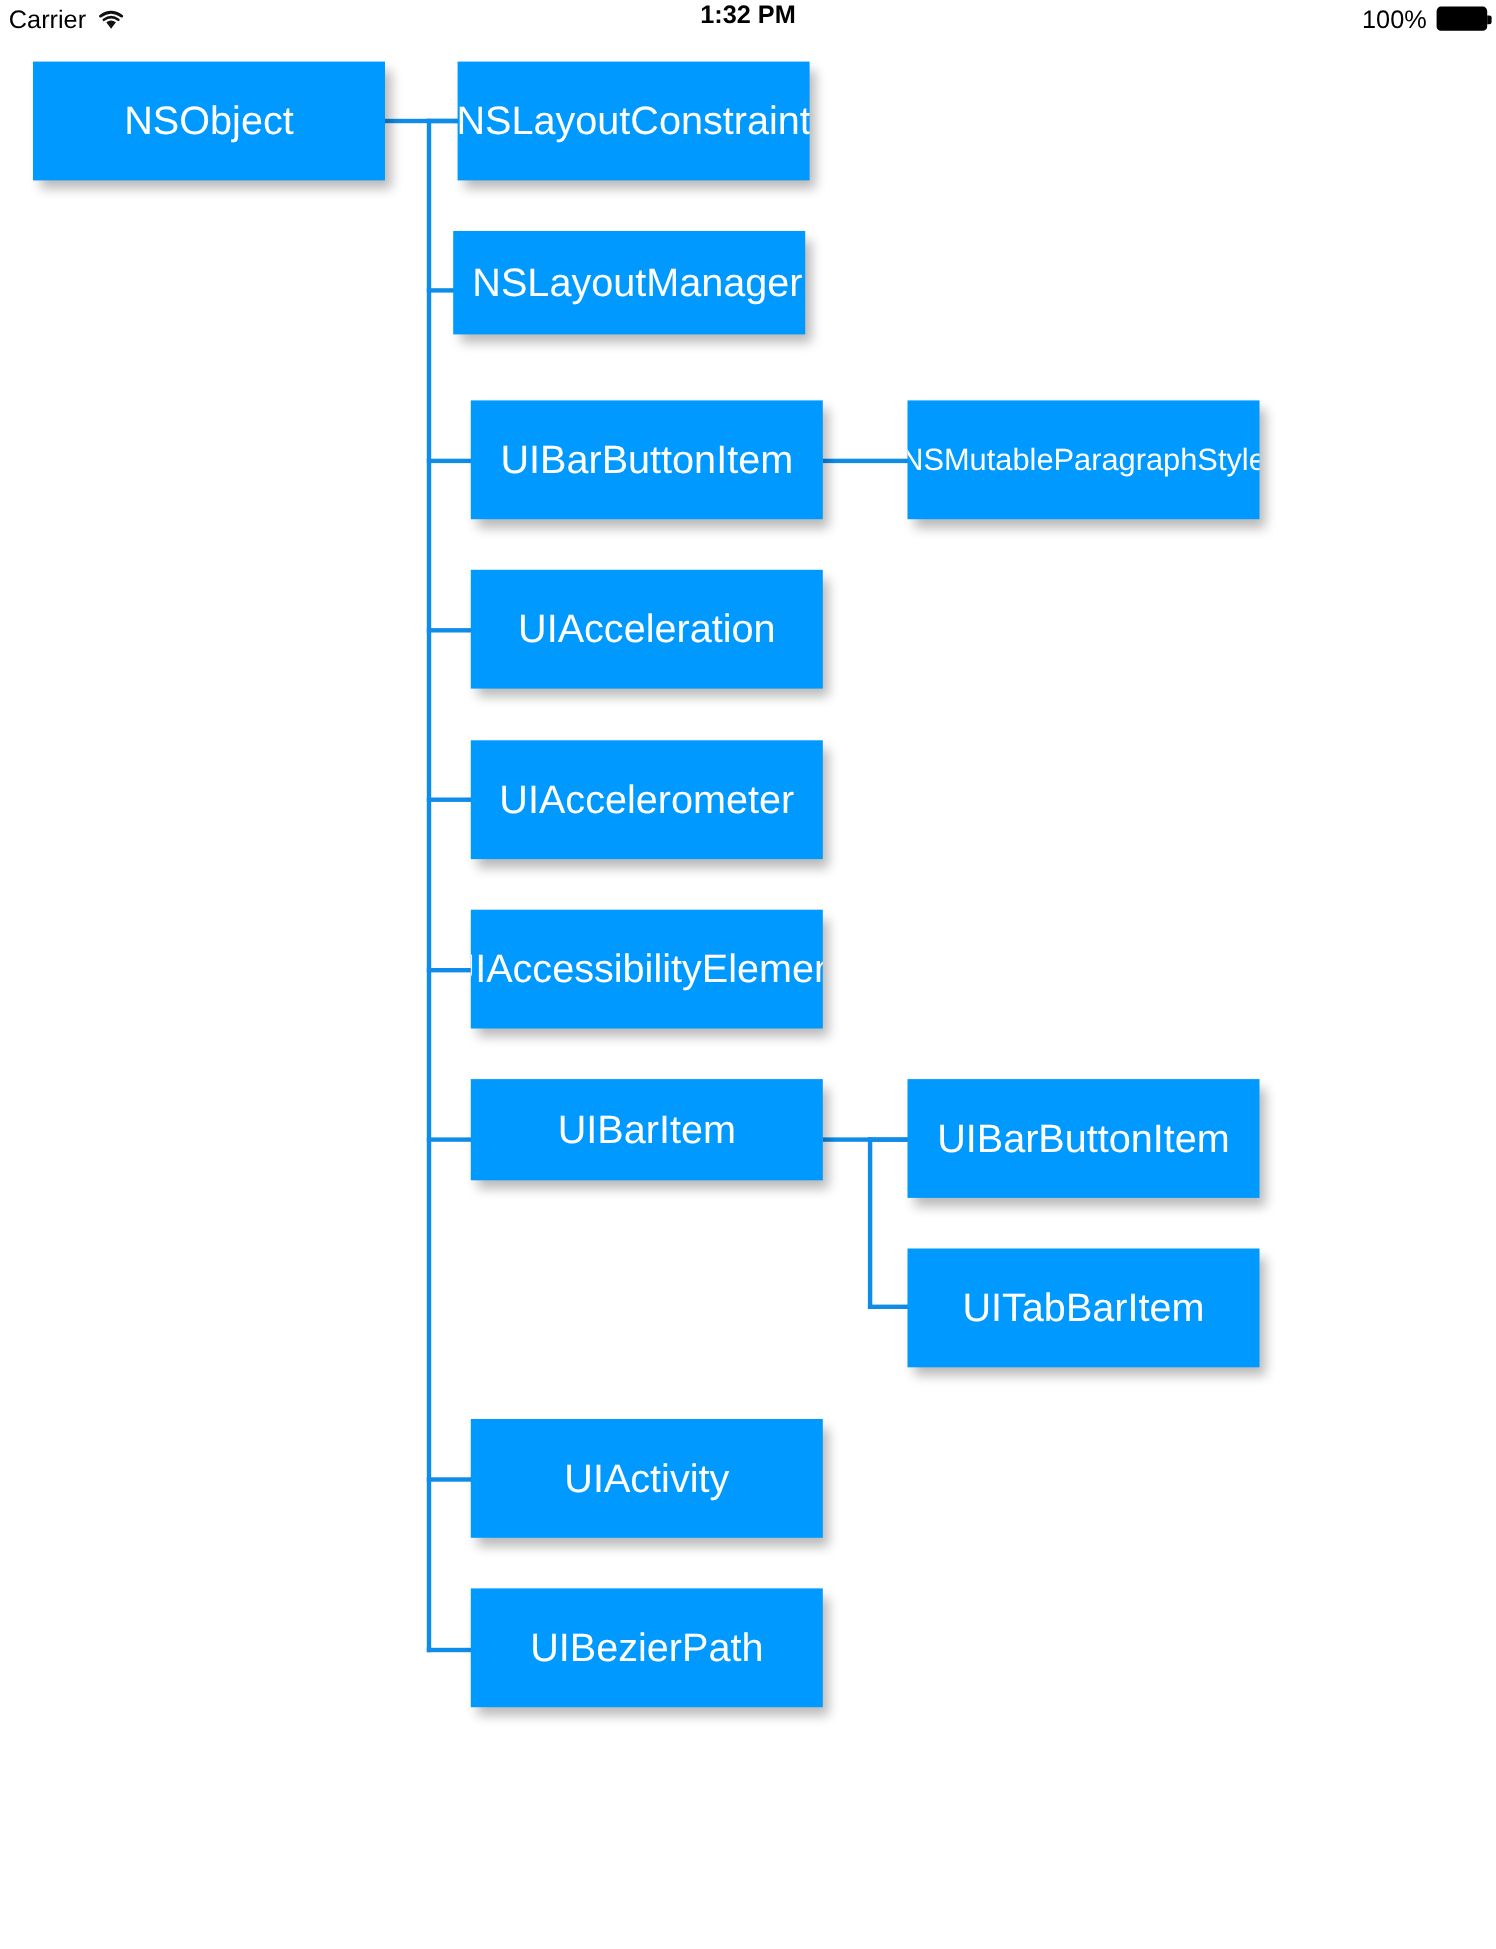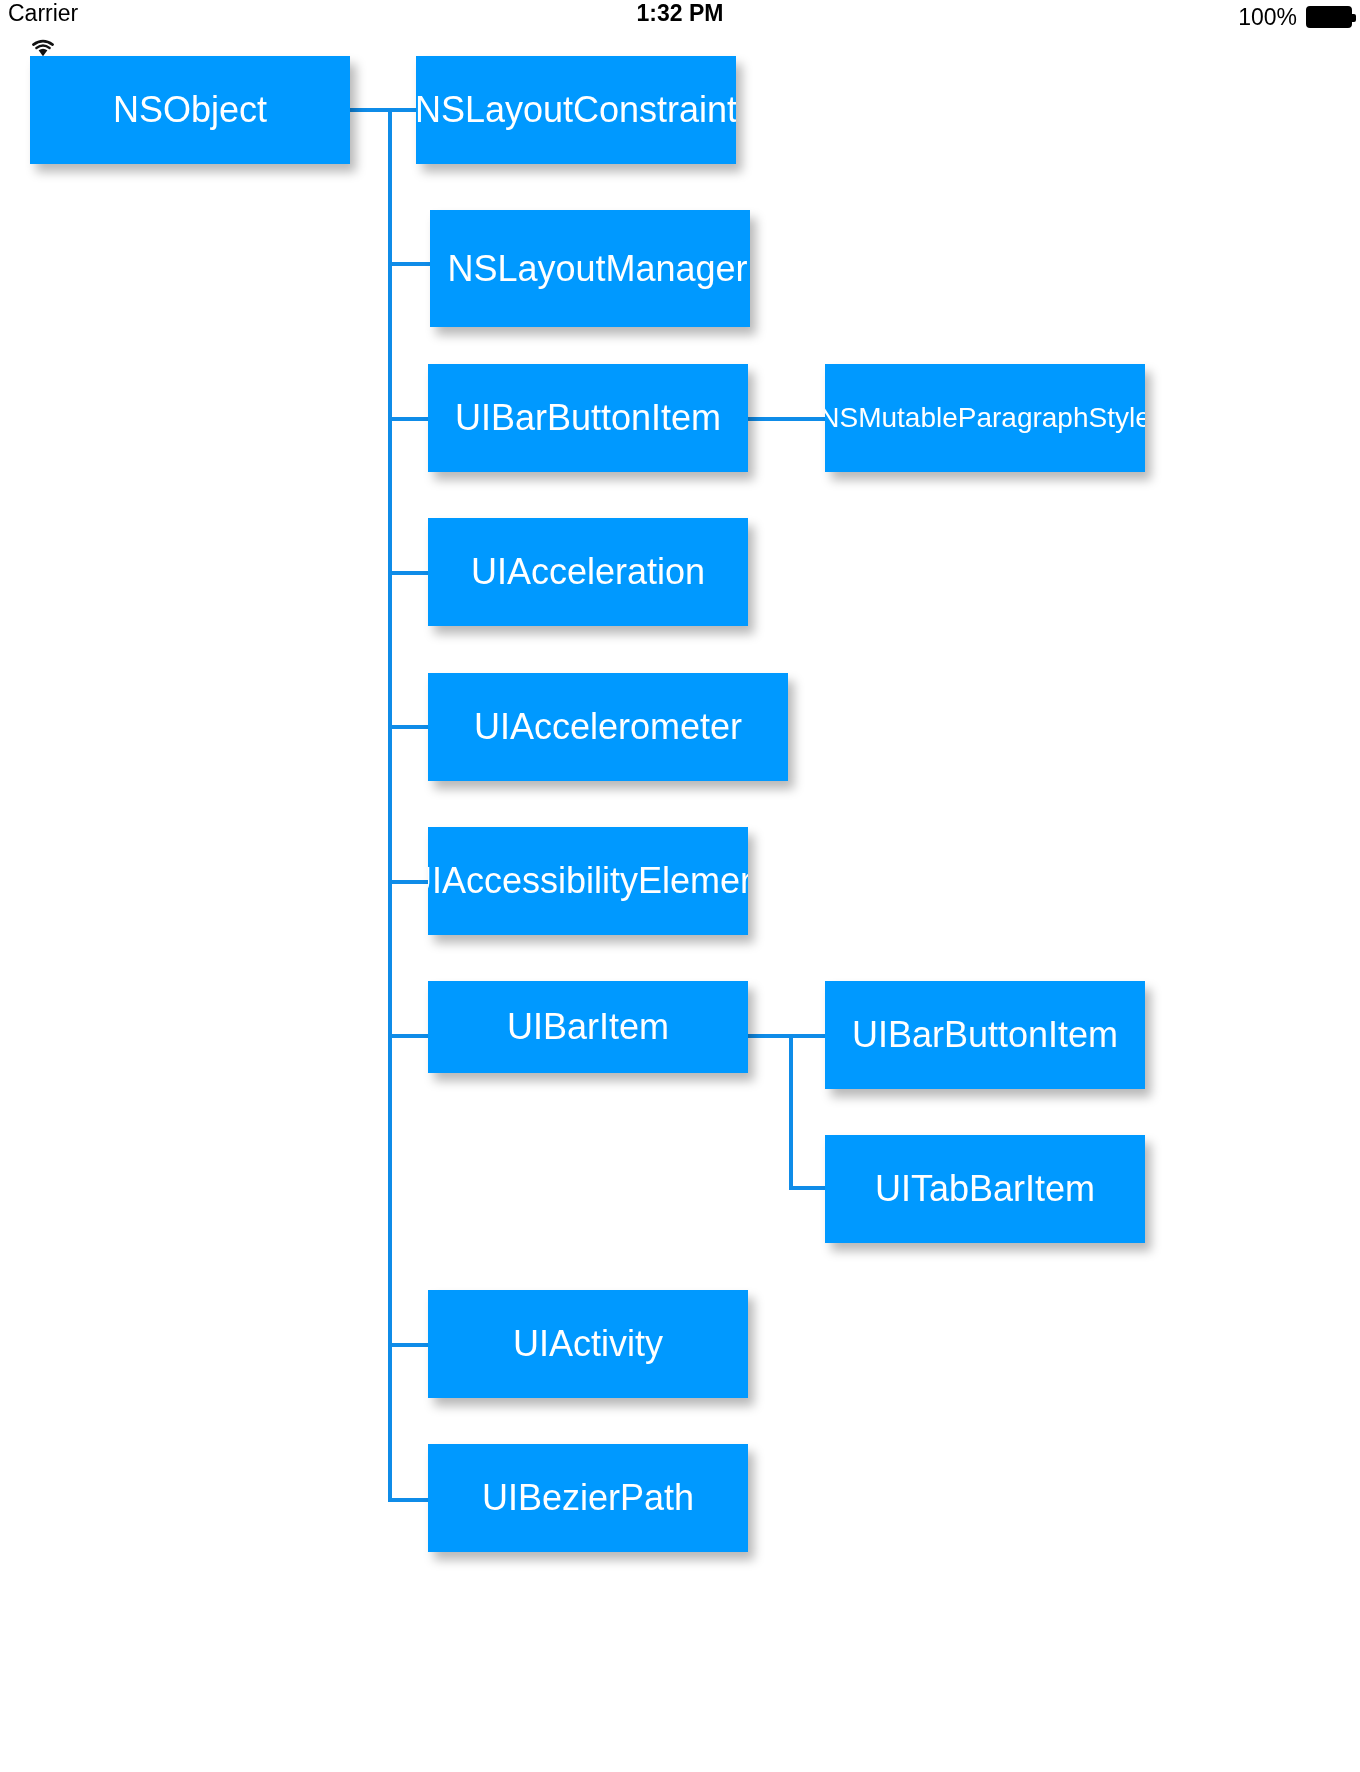--- a/index.html
+++ b/index.html
@@ -28,21 +28,20 @@
     color: #000000;
     letter-spacing: 0px;
   }
   #status-left {
     position: absolute;
     left: 8px; top: 0;
     height: 34px;
     display: flex;
     align-items: center;
     gap: 10px;
-    flex-direction: column;
   }
   #status-center {
     position: absolute;
     left: 0; top: 0;
     width: 1360px;
     height: 34px;
     display: flex;
     align-items: flex-start;
     justify-content: center;
     font-weight: bold;
@@ -153,37 +152,37 @@
   <div class="edge h" style="left:789px; top:1186px; width:41px;"></div>
 
   <div class="node" style="left:30px; top:56px; width:320px; height:108px;">
     <span>NSObject</span>
   </div>
 
   <div class="node" style="left:416px; top:56px; width:320px; height:108px;">
     <span>NSLayoutConstraint</span>
   </div>
 
-  <div class="node" style="left:430px; top:210px; width:320px; height:117px;padding-left:15px;">
+  <div class="node" style="left:412px; top:210px; width:320px; height:94px;padding-left:15px;">
     <span>NSLayoutManager</span>
   </div>
 
   <div class="node" style="left:428px; top:364px; width:320px; height:108px;">
     <span>UIBarButtonItem</span>
   </div>
 
   <div class="node small" style="left:825px; top:364px; width:320px; height:108px;">
     <span>NSMutableParagraphStyle</span>
   </div>
 
   <div class="node" style="left:428px; top:518px; width:320px; height:108px;">
     <span>UIAcceleration</span>
   </div>
 
-  <div class="node" style="left:428px; top:673px; width:360px; height:108px;align-items:center;">
+  <div class="node" style="left:428px; top:673px; width:320px; height:108px;align-items:center;">
     <span>UIAccelerometer</span>
   </div>
 
   <div class="node" style="left:428px; top:827px; width:320px; height:108px;">
     <span>UIAccessibilityElement</span>
   </div>
 
   <div class="node" style="left:428px; top:981px; width:320px; height:92px;">
     <span>UIBarItem</span>
   </div>

